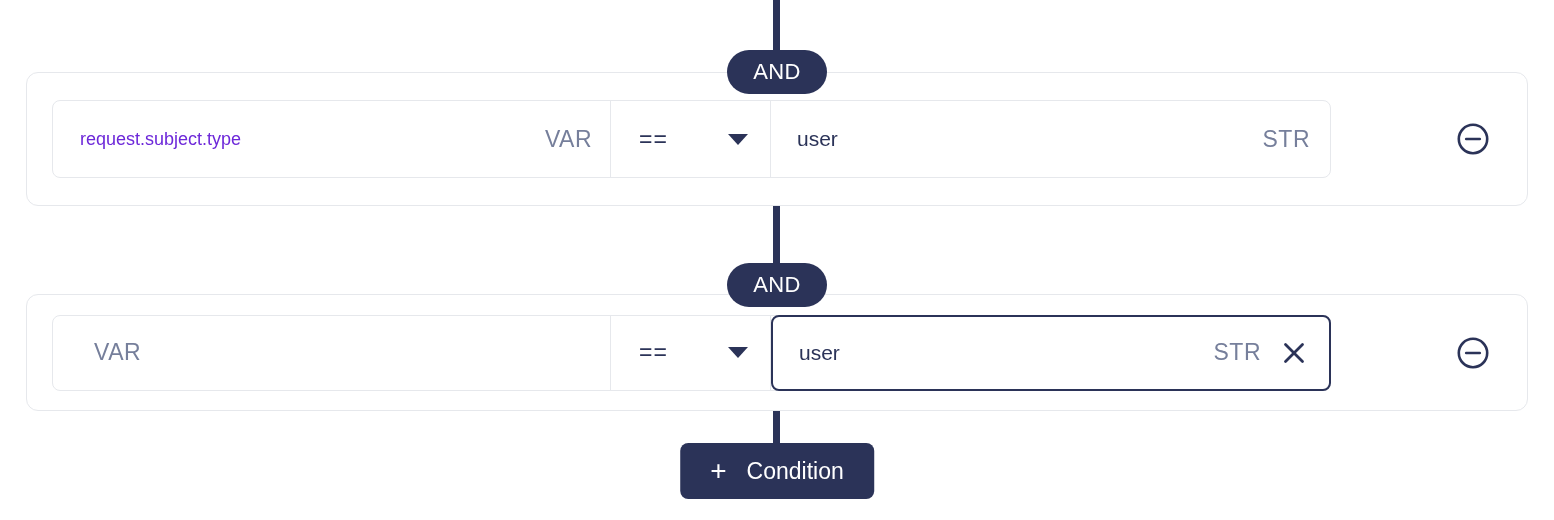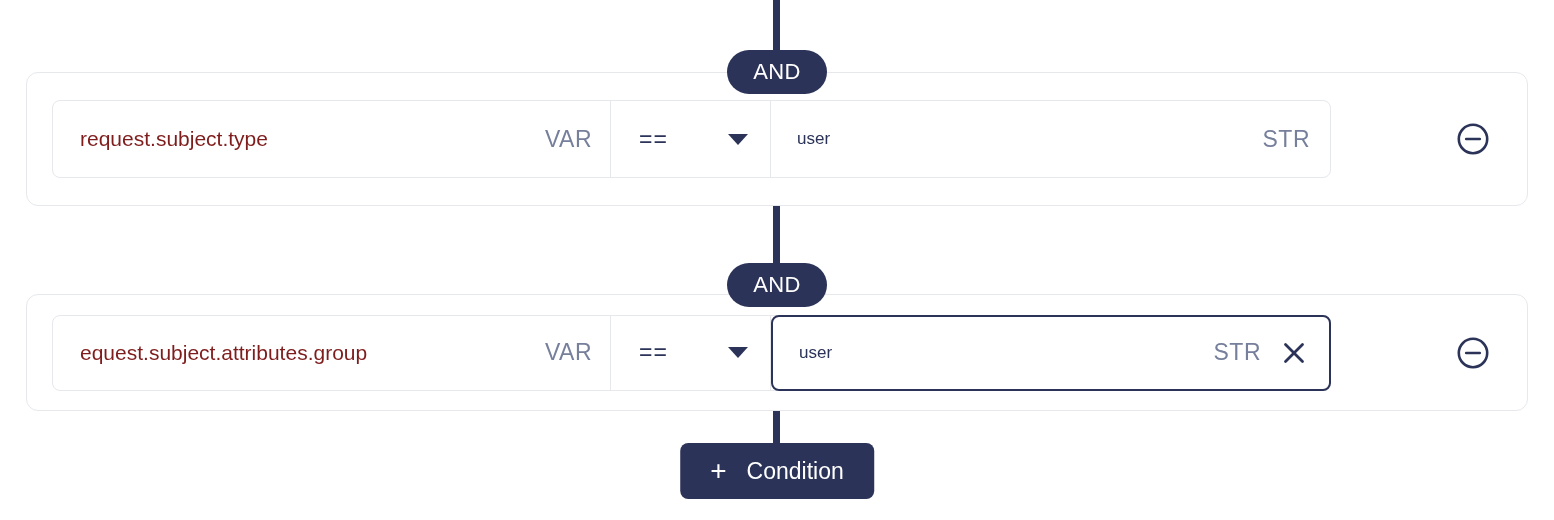--- a/index.html
+++ b/index.html
@@ -83,22 +83,22 @@
   .seg-var {
     flex: 0 0 558px;
     display: flex;
     align-items: center;
     padding: 0 18px 0 27px;
     border-right: 1px solid #e6e8ec;
     min-width: 0;
   }
   .var-text {
     flex: 1 1 auto;
-    font-size: 21px;
-    color: #7f1d1d;
+    font-size: 18px;
+    color: #6d28d9;
     white-space: nowrap;
     overflow: hidden;
     min-width: 0;
   }
   .var-text.clipped { direction: rtl; text-align: left; }
   .type-badge {
     flex: 0 0 auto;
     font-size: 23px;
     color: #767f9b;
     margin-left: 14px;
@@ -124,21 +124,21 @@
 
   .seg-val {
     flex: 1 1 auto;
     display: flex;
     align-items: center;
     padding: 0 20px 0 26px;
     min-width: 0;
   }
   .val-text {
     flex: 1 1 auto;
-    font-size: 17px;
+    font-size: 21px;
     color: #2b3358;
     white-space: nowrap;
     overflow: hidden;
   }
 
   
   .seg-val.focused {
     border: 2px solid #2b3358;
     border-radius: 8px;
     height: 76px;
@@ -231,21 +231,20 @@
   </div>
 
   <div class="and-pill and-2">
     <span>AND</span>
   </div>
 
   <div class="cond-card card-2">
     <div class="seg-group">
 
       <div class="seg-var">
-        <span class="var-text clipped">equest.subject.attributes.group</span>
         <span class="type-badge">VAR</span>
       </div>
 
       <div class="seg-op">
         <span class="op-text">==</span>
         <span class="caret"></span>
       </div>
 
       <div class="seg-val focused">
         <span class="val-text">user</span>

